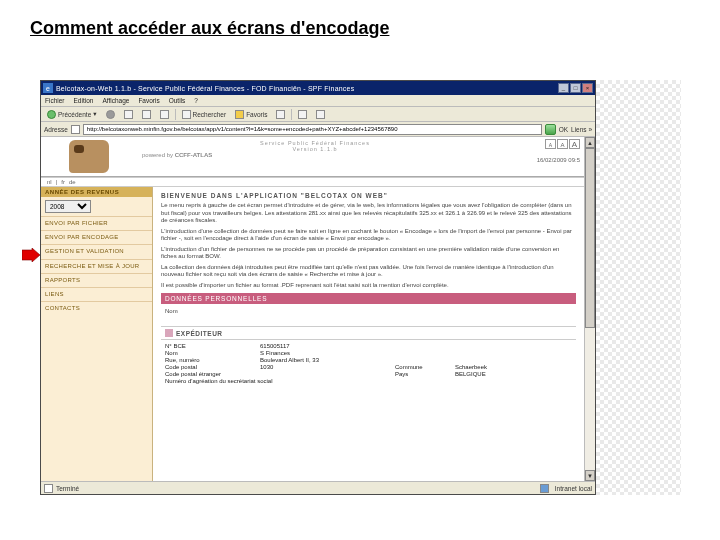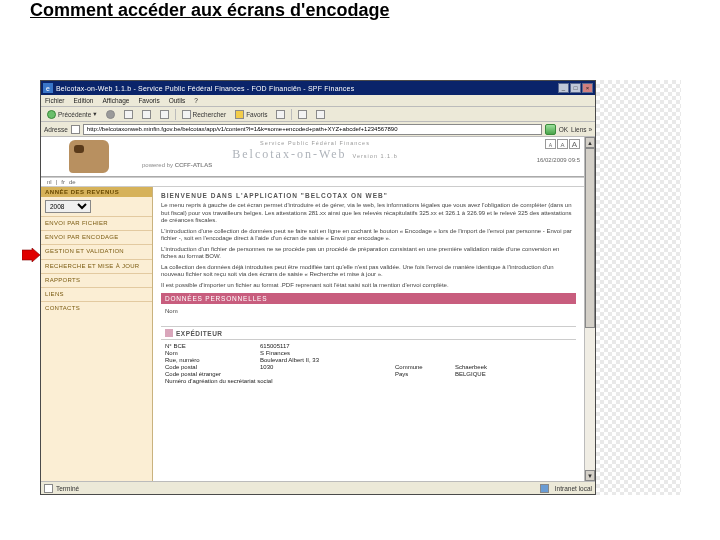--- a/index.html
+++ b/index.html
@@ -1,17 +1,17 @@
 <!DOCTYPE html>
 <html><head>
 <meta charset="utf-8">
 <style>
   * { margin:0; padding:0; box-sizing:border-box; }
   body { width:720px; height:540px; background:#fff; font-family:Arial, sans-serif; position:relative; }
-  .slide-title { position:absolute; top:0; left:30px; font-size:18px; font-weight:bold; text-decoration:underline; color:#000; }
+  .slide-title { position:absolute; top:18px; left:30px; font-size:18px; font-weight:bold; text-decoration:underline; color:#000; }
   .arrow { position:absolute; left:22px; top:248px; }
   .arrow svg { display:block; }
 
   .browser { position:absolute; left:40px; top:80px; width:556px; height:415px; border:1px solid #4a4a4a; background:#fff; font-size:7px; color:#333; display:flex; flex-direction:column; }
 
   
   .tbar { background:linear-gradient(#0a246a,#0a246a); color:#fff; display:flex; align-items:center; height:14px; padding:0 2px; }
   .tbar .tbar-icon { width:10px; height:10px; background:#3a76c8; margin-right:3px; display:flex; align-items:center; justify-content:center; font-size:7px; }
   .tbar .tbar-title { flex:1; white-space:nowrap; overflow:hidden; font-size:7px; letter-spacing:.2px; }
   .winbtns { display:flex; gap:1px; }
@@ -177,21 +177,20 @@
 
   <div class="content">
     <div class="cbody">
       <div class="banner">
         <div class="logo">
             <div class="lion"></div>
           </div>
         <div class="bann-mid">
           <div class="svc" style="text-align:center;">Service Public Fédéral Finances</div>
           <div style="display:flex;align-items:baseline;gap:6px;justify-content:center;">
-            <span class="app">Belcotax-on-Web</span>
             <span class="ver">Version 1.1.b</span>
           </div>
           <div class="atlas"><span>powered by</span> <b>CCFF-ATLAS</b></div>
         </div>
         <div class="bann-right">
           <div class="fonts">
             <span style="font-size:5px;">A</span>
             <span>A</span>
             <span style="font-size:8px;">A</span>
           </div>

